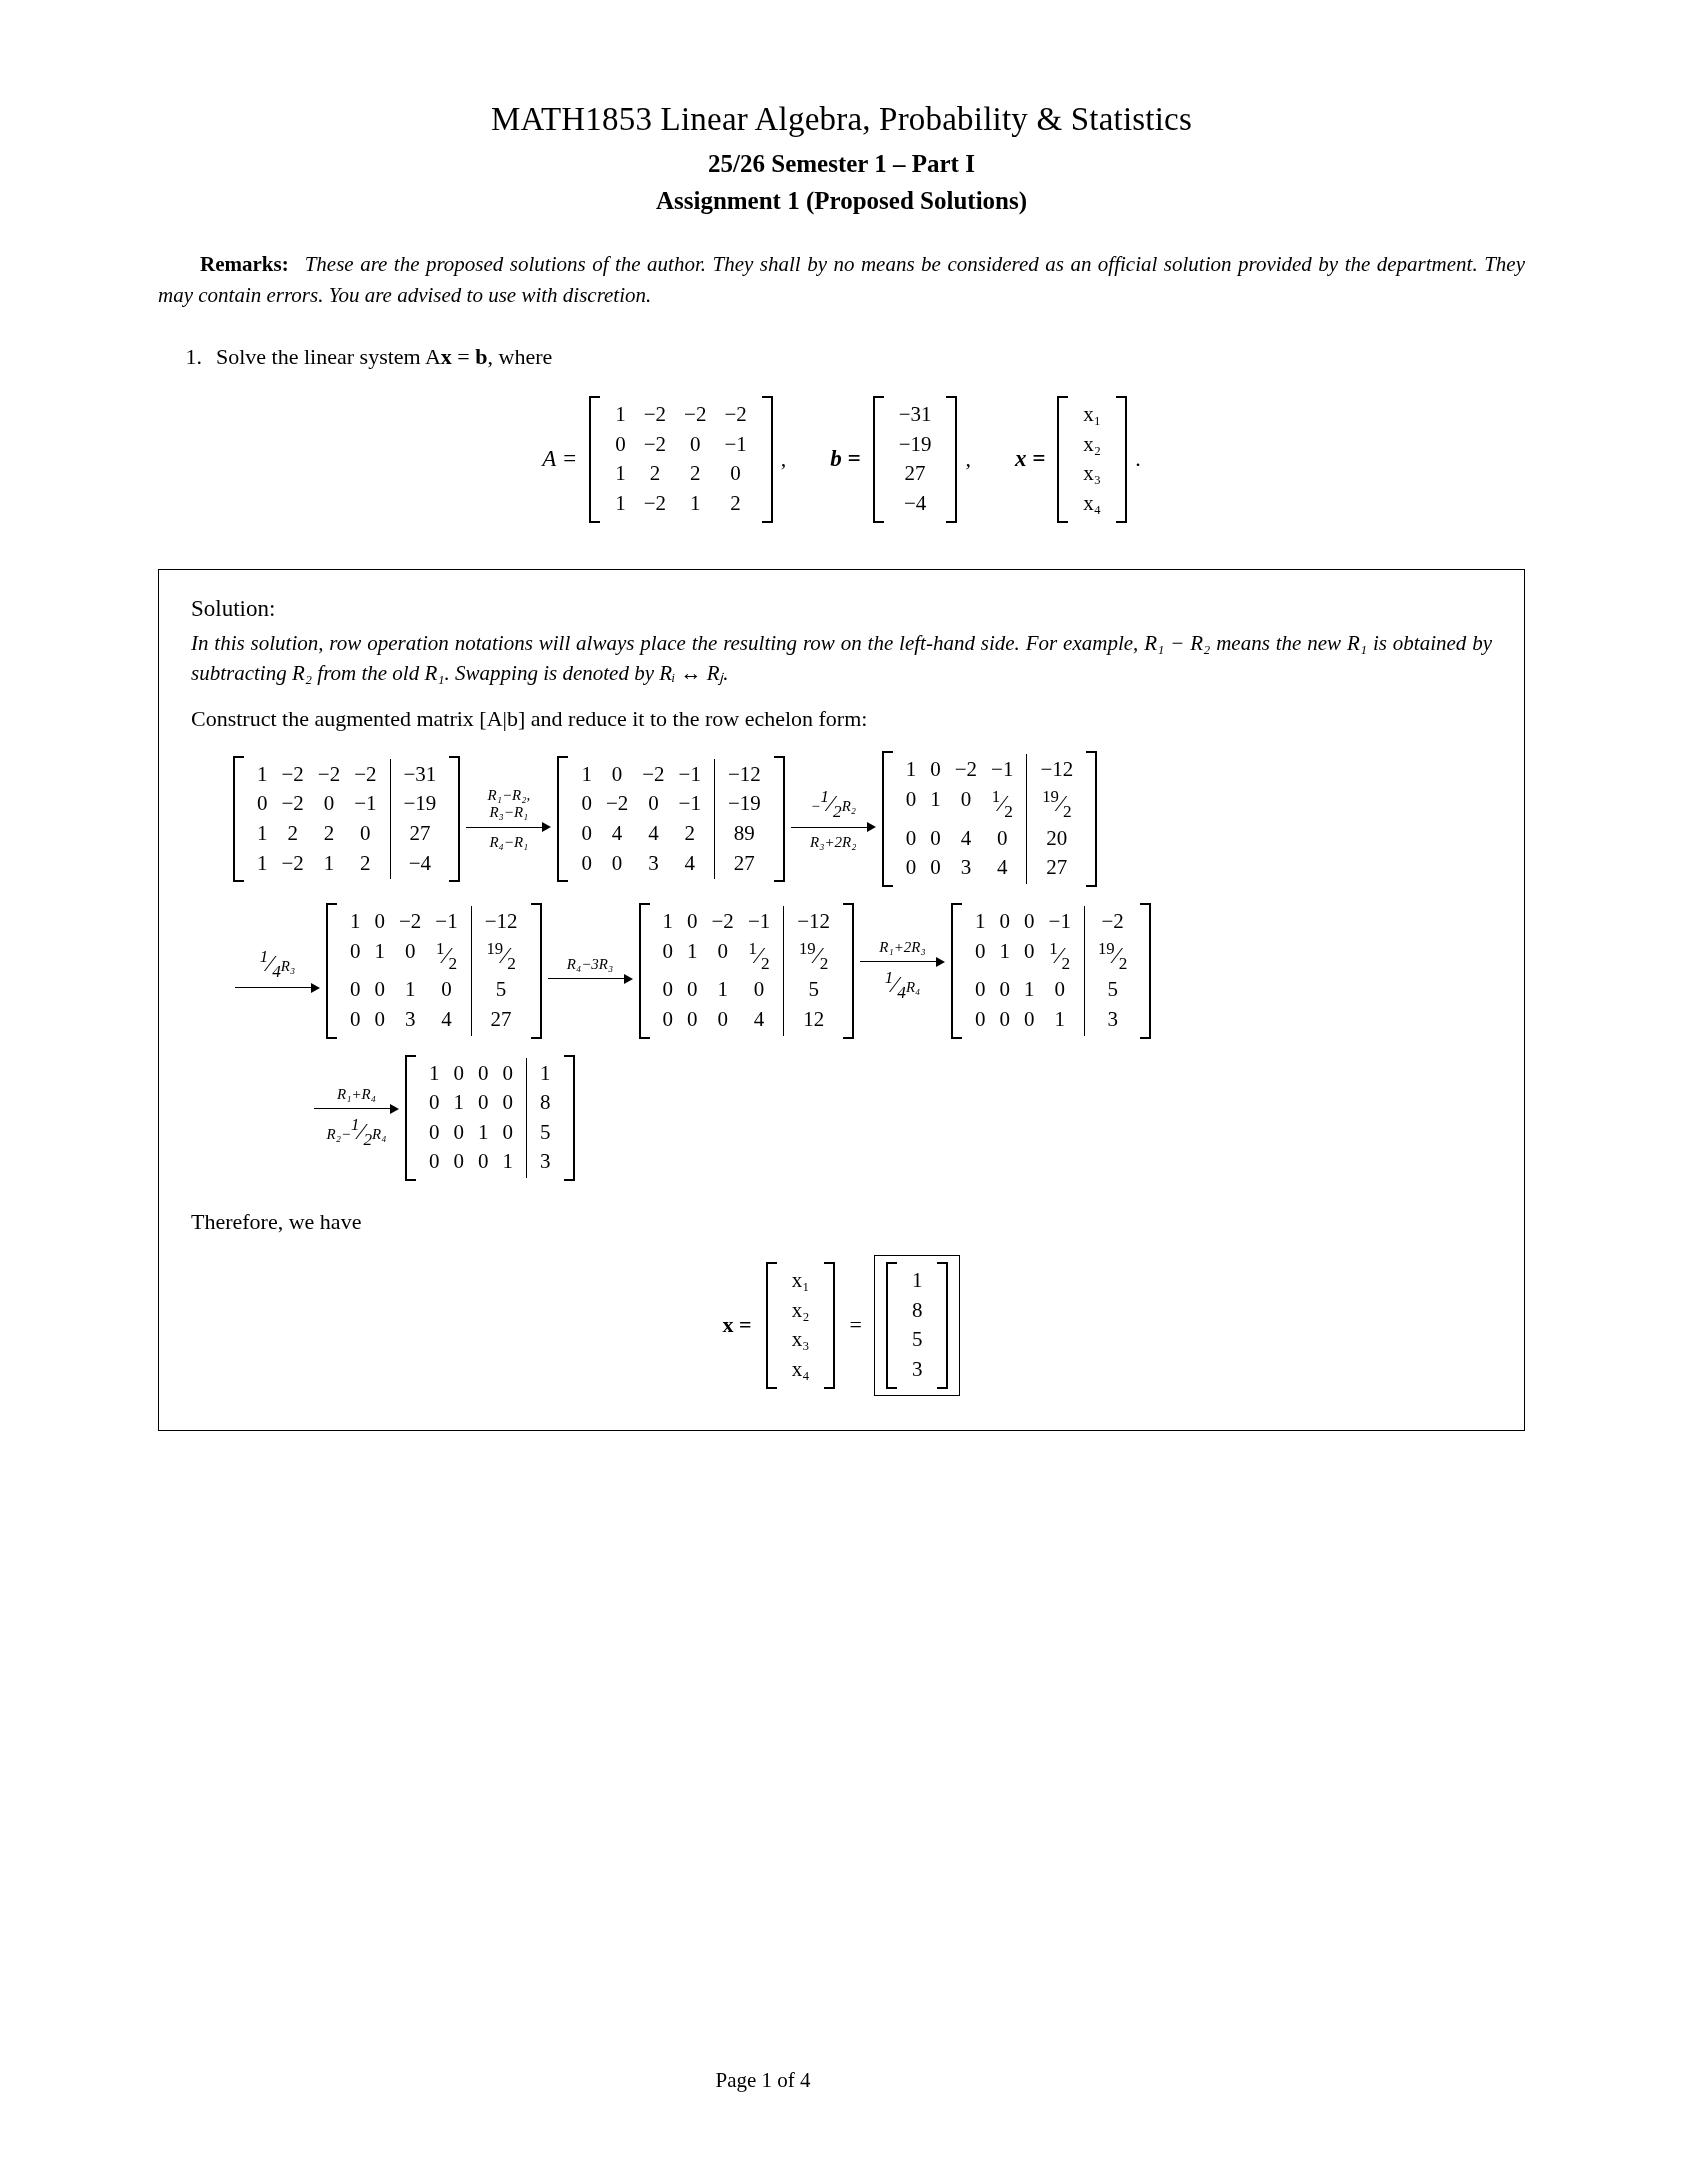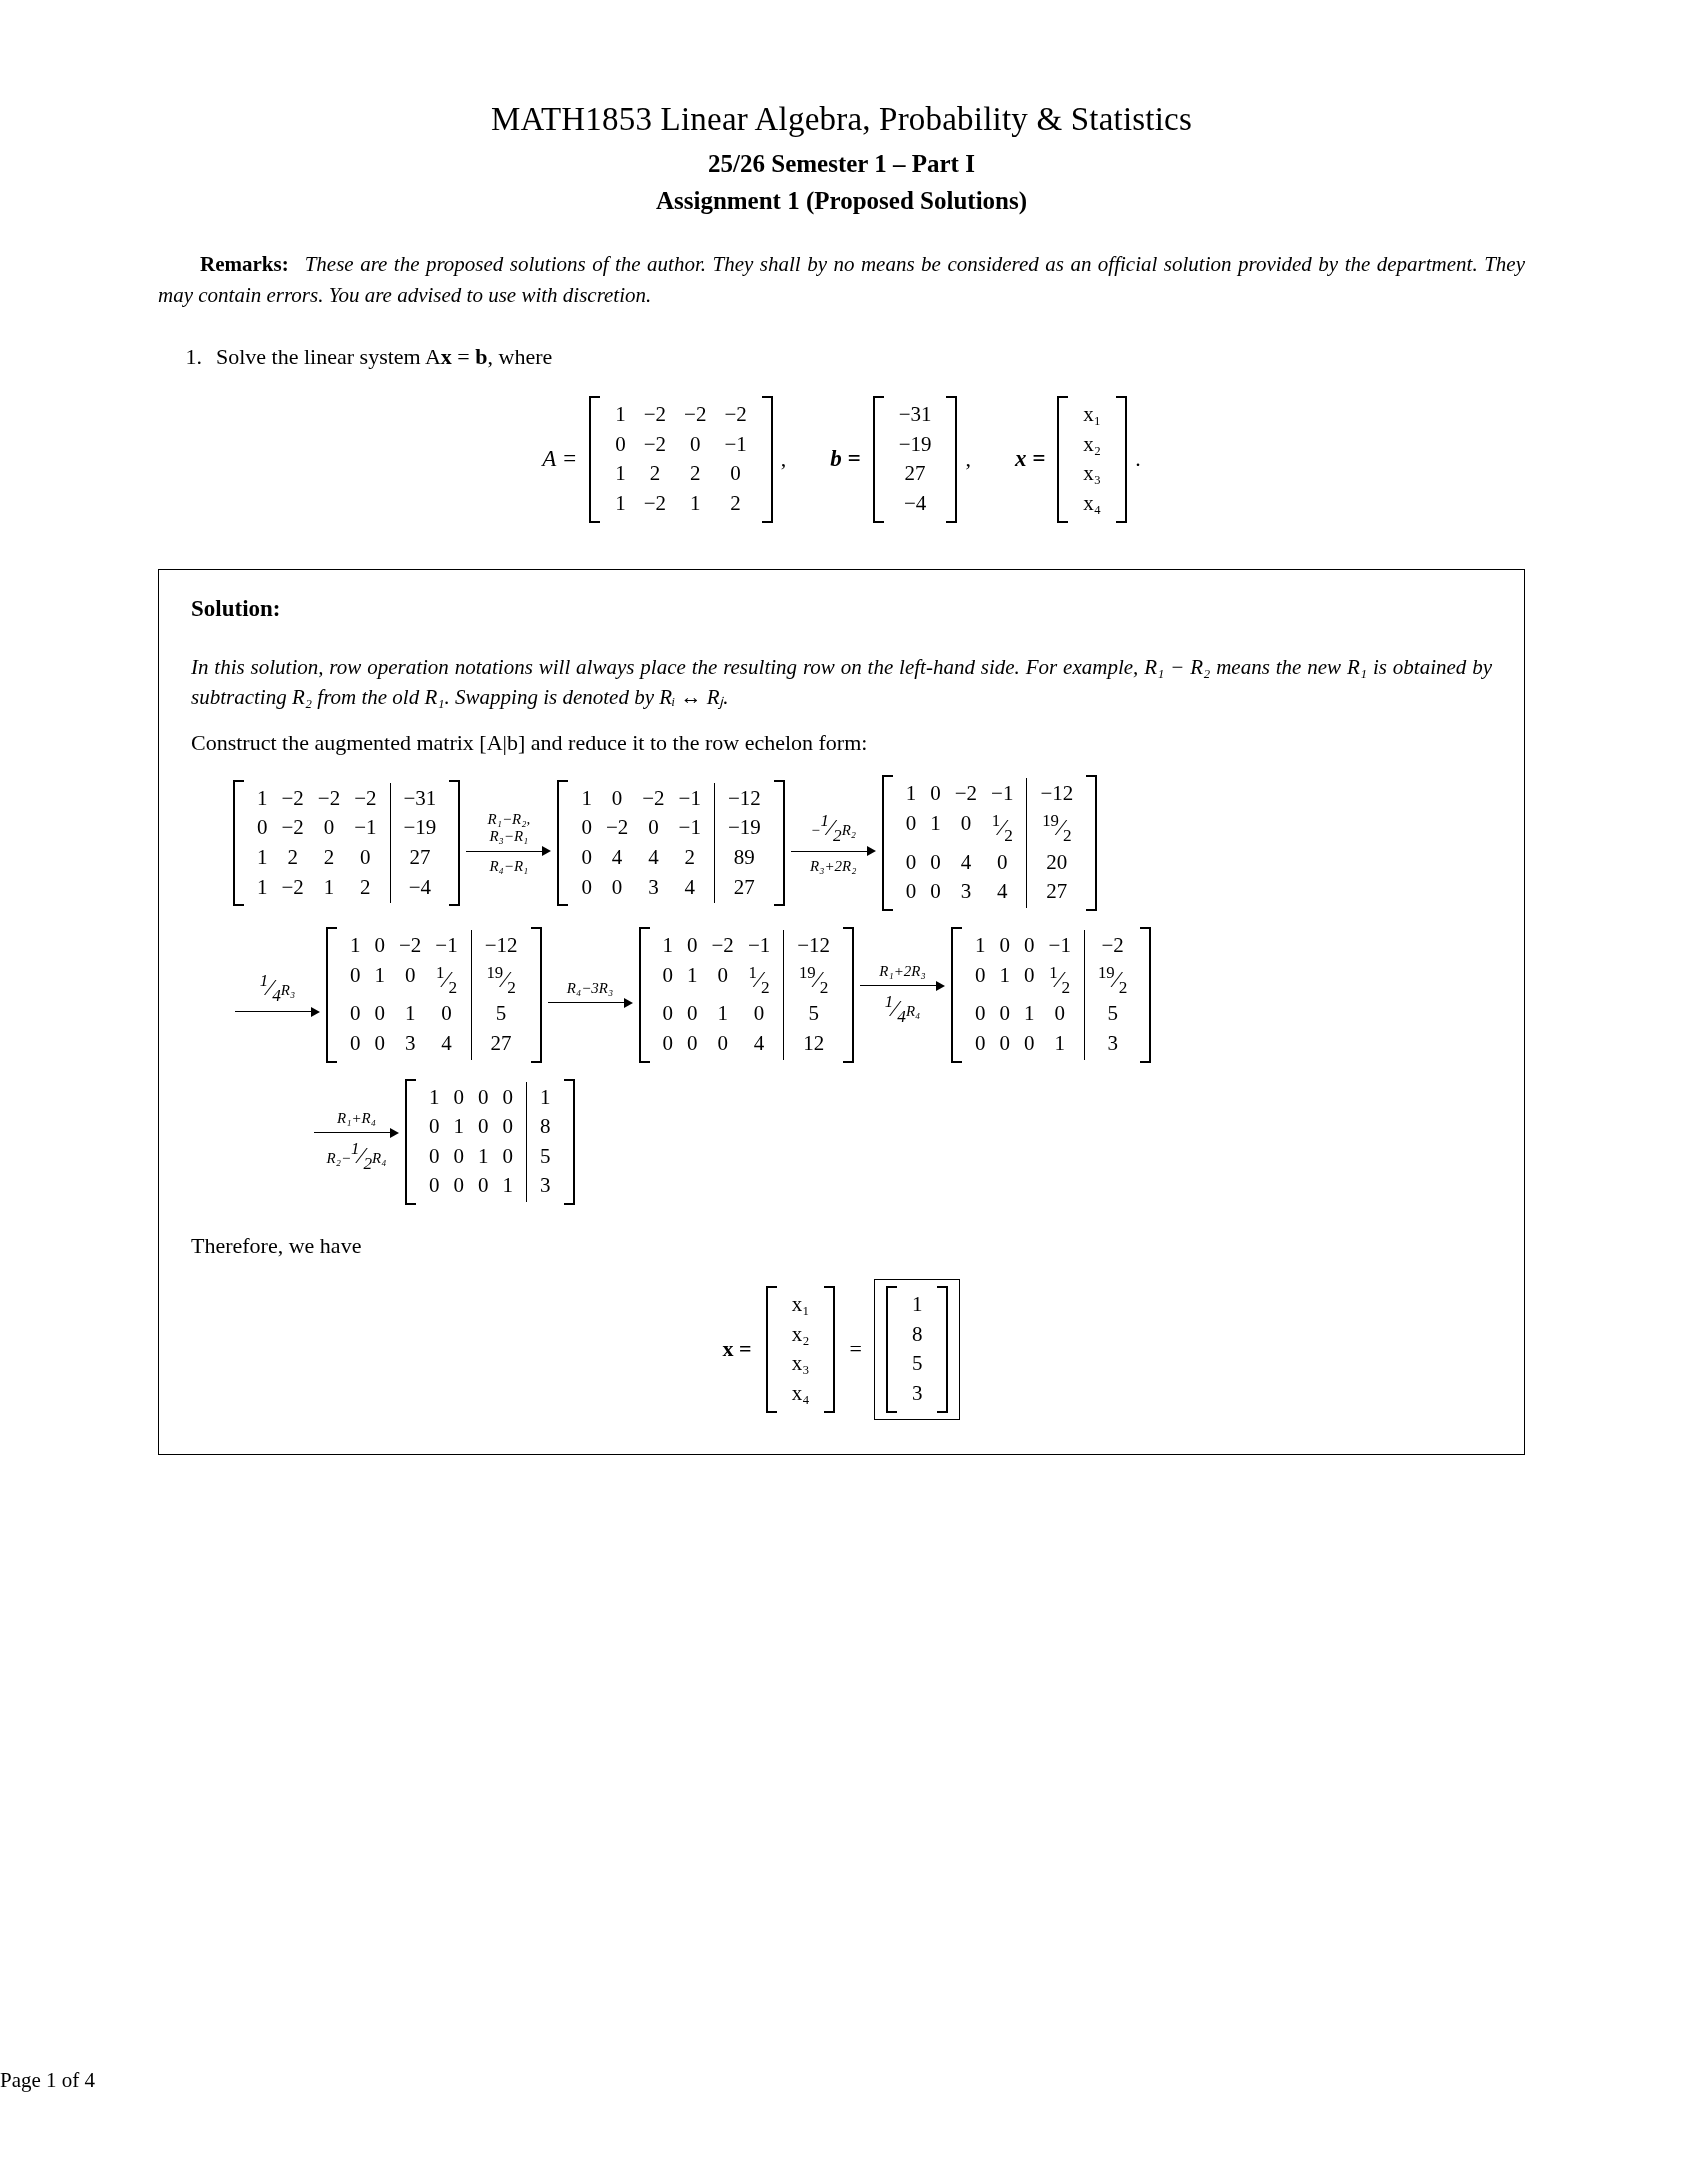--- a/index.html
+++ b/index.html
@@ -130,22 +130,22 @@
   .sub { vertical-align: sub; font-size: 0.72em; }
   
   .solbox {
     margin-top: 46px;
     border: 1.5px solid #000;
     padding: 26px 32px 34px 32px;
     position: relative;
   }
   .sol-title {
     font-size: 23px;
-    font-weight: bold;
-    margin-bottom: 30px;
+    font-weight: normal;
+    margin-bottom: 6px;
   }
   .sol-note {
     font-size: 21px;
     font-style: italic;
     line-height: 1.45;
     text-align: justify;
   }
   .sol-para {
     font-size: 22px;
     margin-top: 16px;
@@ -216,21 +216,21 @@
   .boxed {
     border: 1.2px solid #000;
     padding: 6px 9px;
     display: inline-flex;
   }
   .footer {
     position: absolute;
     bottom: 85px;
     left: 0;
     width: 1526px;
-    text-align: left;
+    text-align: center;
     font-size: 21px;
   }
 </style>
 </head>
 <body>
 
 <div class="page">
 
   <div class="title-block">
     <div class="title-main">MATH1853 Linear Algebra, Probability &amp; Statistics</div>

